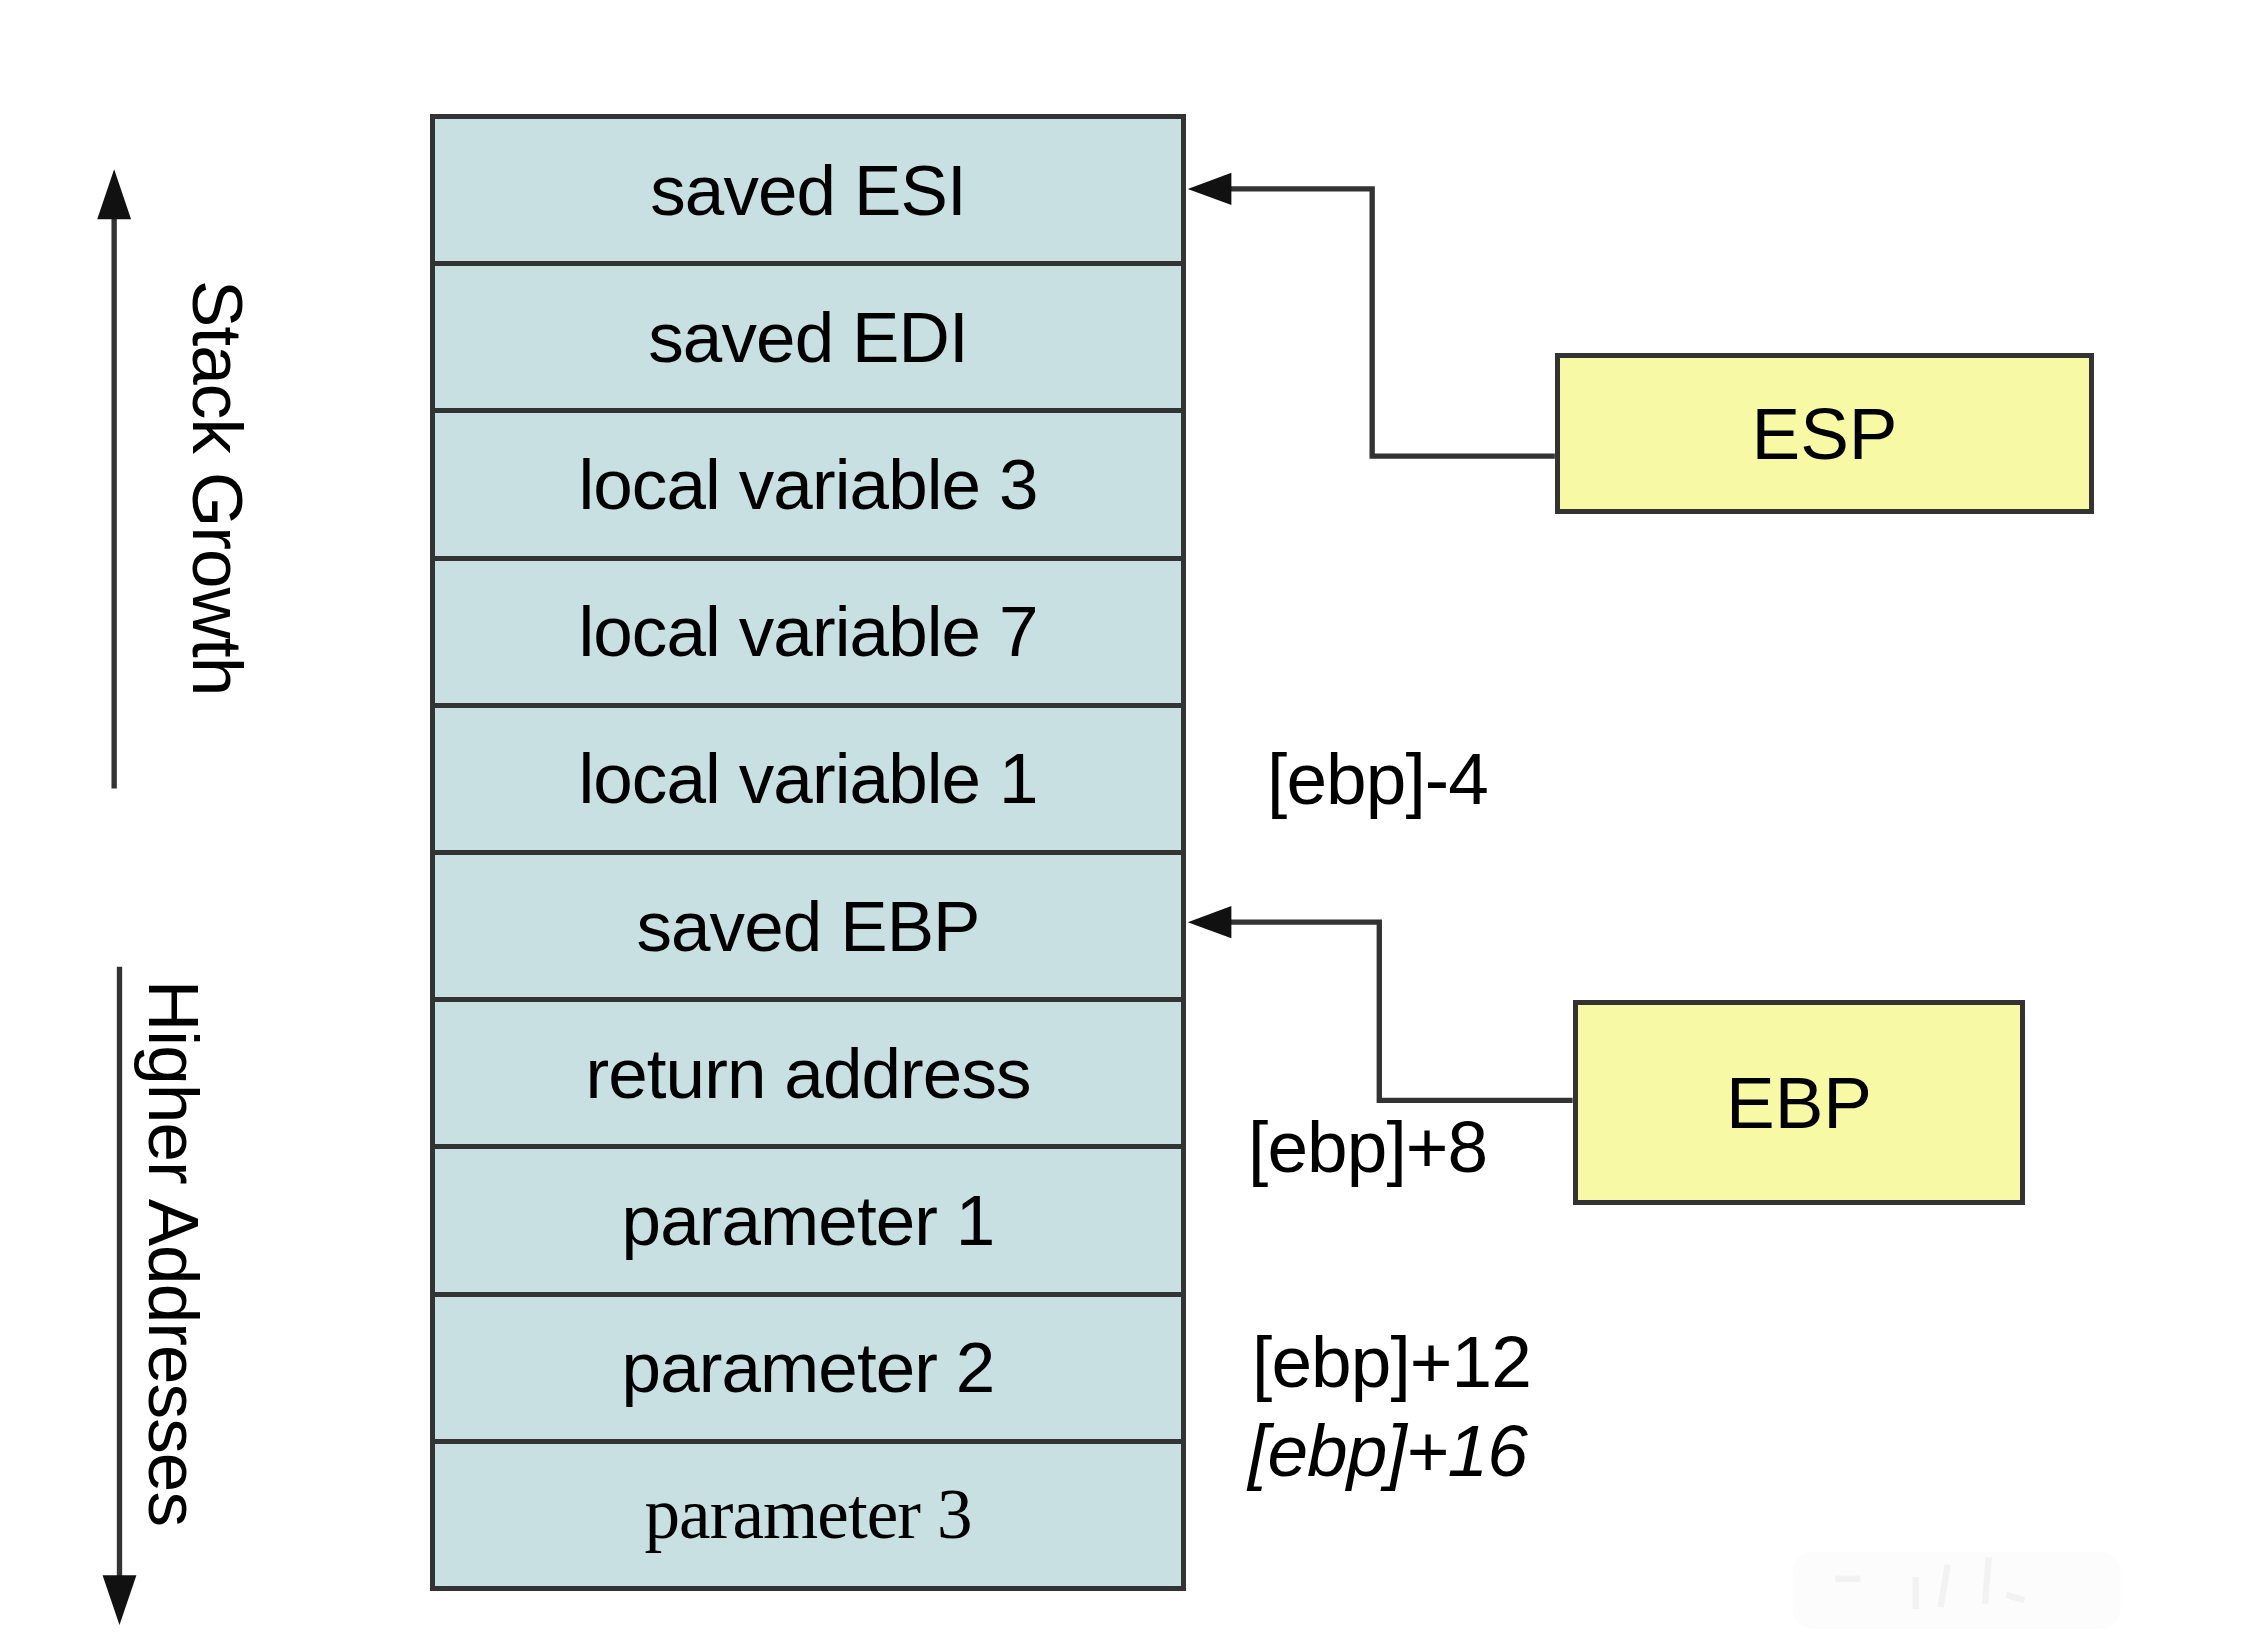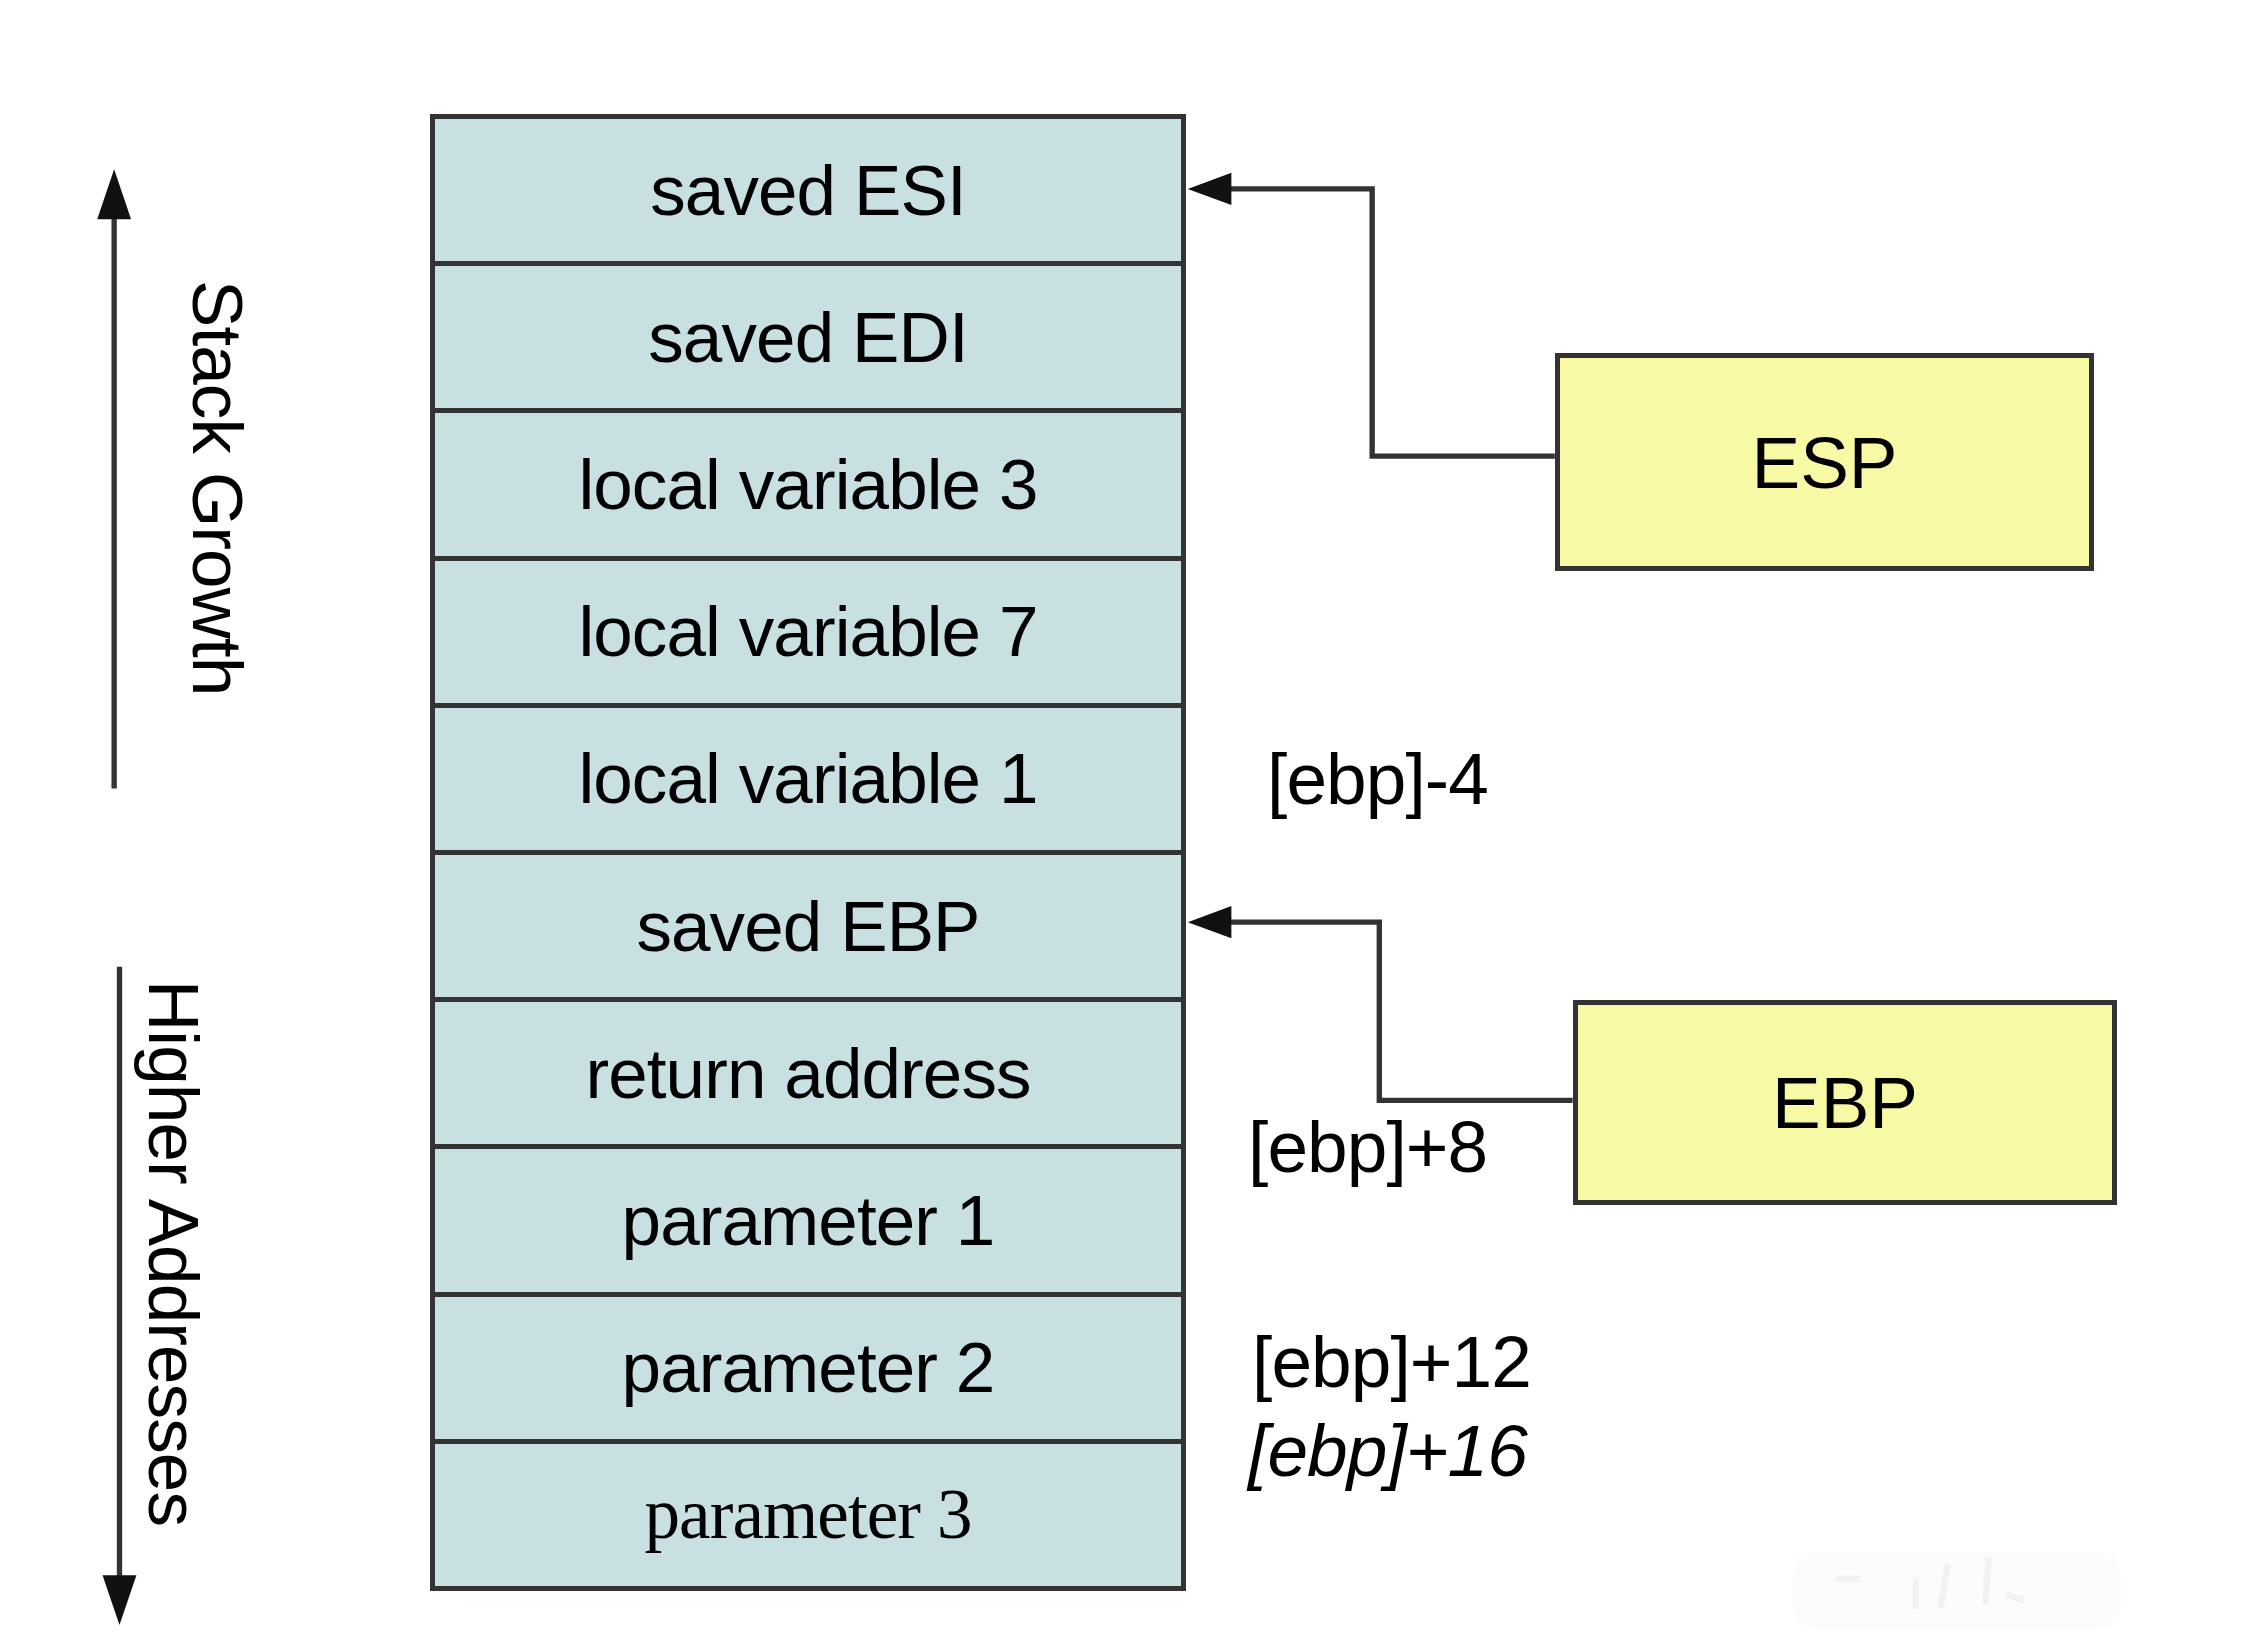--- a/index.html
+++ b/index.html
@@ -36,22 +36,22 @@
   }
   .cell:last-child{border-bottom:none;font-family:Liberation Serif, serif;}
   
   .register{
     position:absolute;box-sizing:border-box;
     background:var(--register-fill);
     border:5.3px solid var(--line);
     display:flex;align-items:center;justify-content:center;
     font-size:73px;line-height:1;
   }
-  .register.esp{left:1555px;top:353px;width:539px;height:218px;}
-  .register.ebp{left:1573px;top:1000px;width:544px;height:205px;}
+  .register.esp{left:1555px;top:353px;width:539px;height:161px;}
+  .register.ebp{left:1573px;top:1000px;width:452px;height:205px;}
   
   .annotation{
     position:absolute;
     font-size:73px;line-height:1;white-space:nowrap;
     letter-spacing:-0.9px;
   }
   .annotation.a0{left:1258px;top:742px;margin-left:9px;}
   .annotation.a1{left:1248px;top:1110px;}
   .annotation.a2{left:1252px;top:1325px;}
   .annotation.a3{left:1248px;top:1414px;font-style:italic;}

